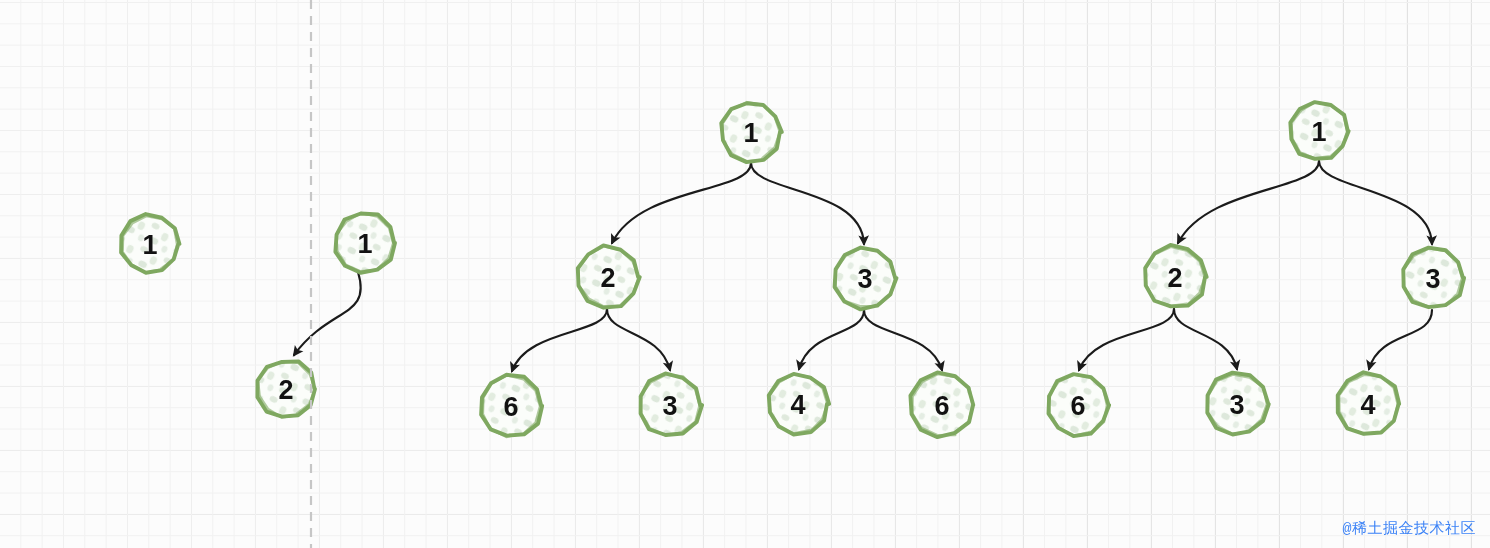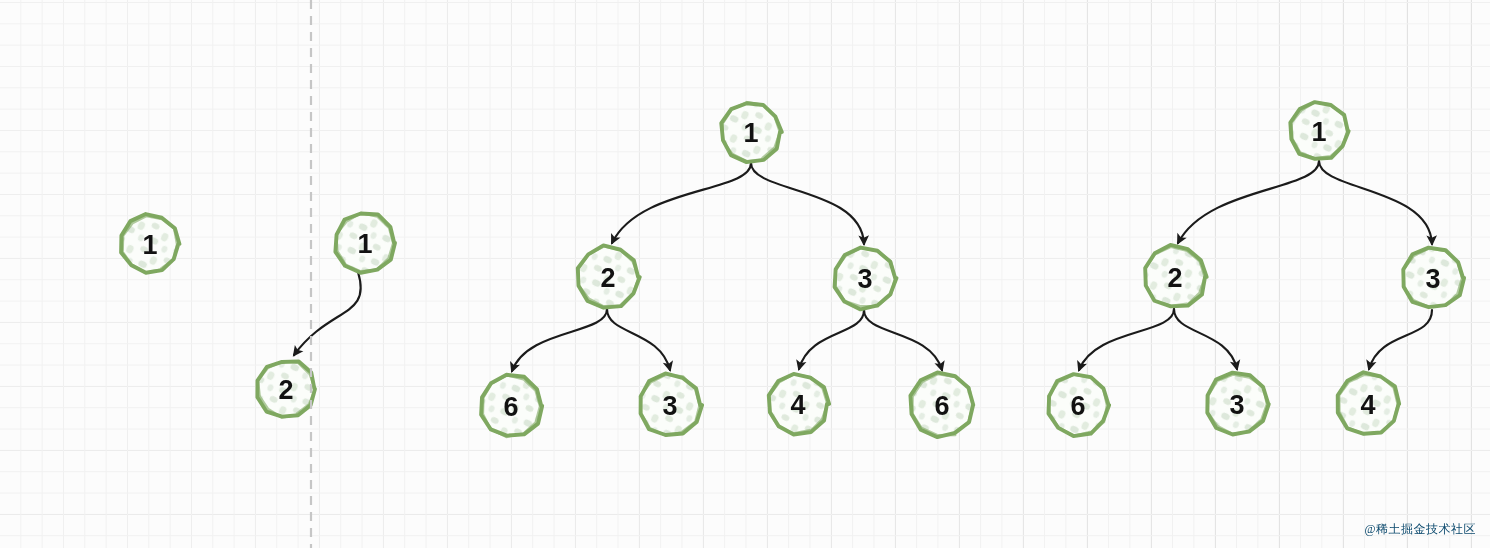--- a/index.html
+++ b/index.html
@@ -43,23 +43,23 @@
     font-weight: bold;
     fill: #121212;
     text-anchor: middle;
     dominant-baseline: central;
     user-select: none;
   }
   #watermark {
     position: absolute;
     right: 14px;
     bottom: 10px;
-    font-family: Liberation Serif, serif;
-    font-size: 12px;
-    color: #0c4a6e;
+    font-family: Liberation Mono, monospace;
+    font-size: 15px;
+    color: #3b82f6;
     letter-spacing: 0.5px;
     white-space: nowrap;
   }
 </style>
 </head>
 <body>
 
 <div id="canvas-root">
 
   <div id="grid-background"></div>

